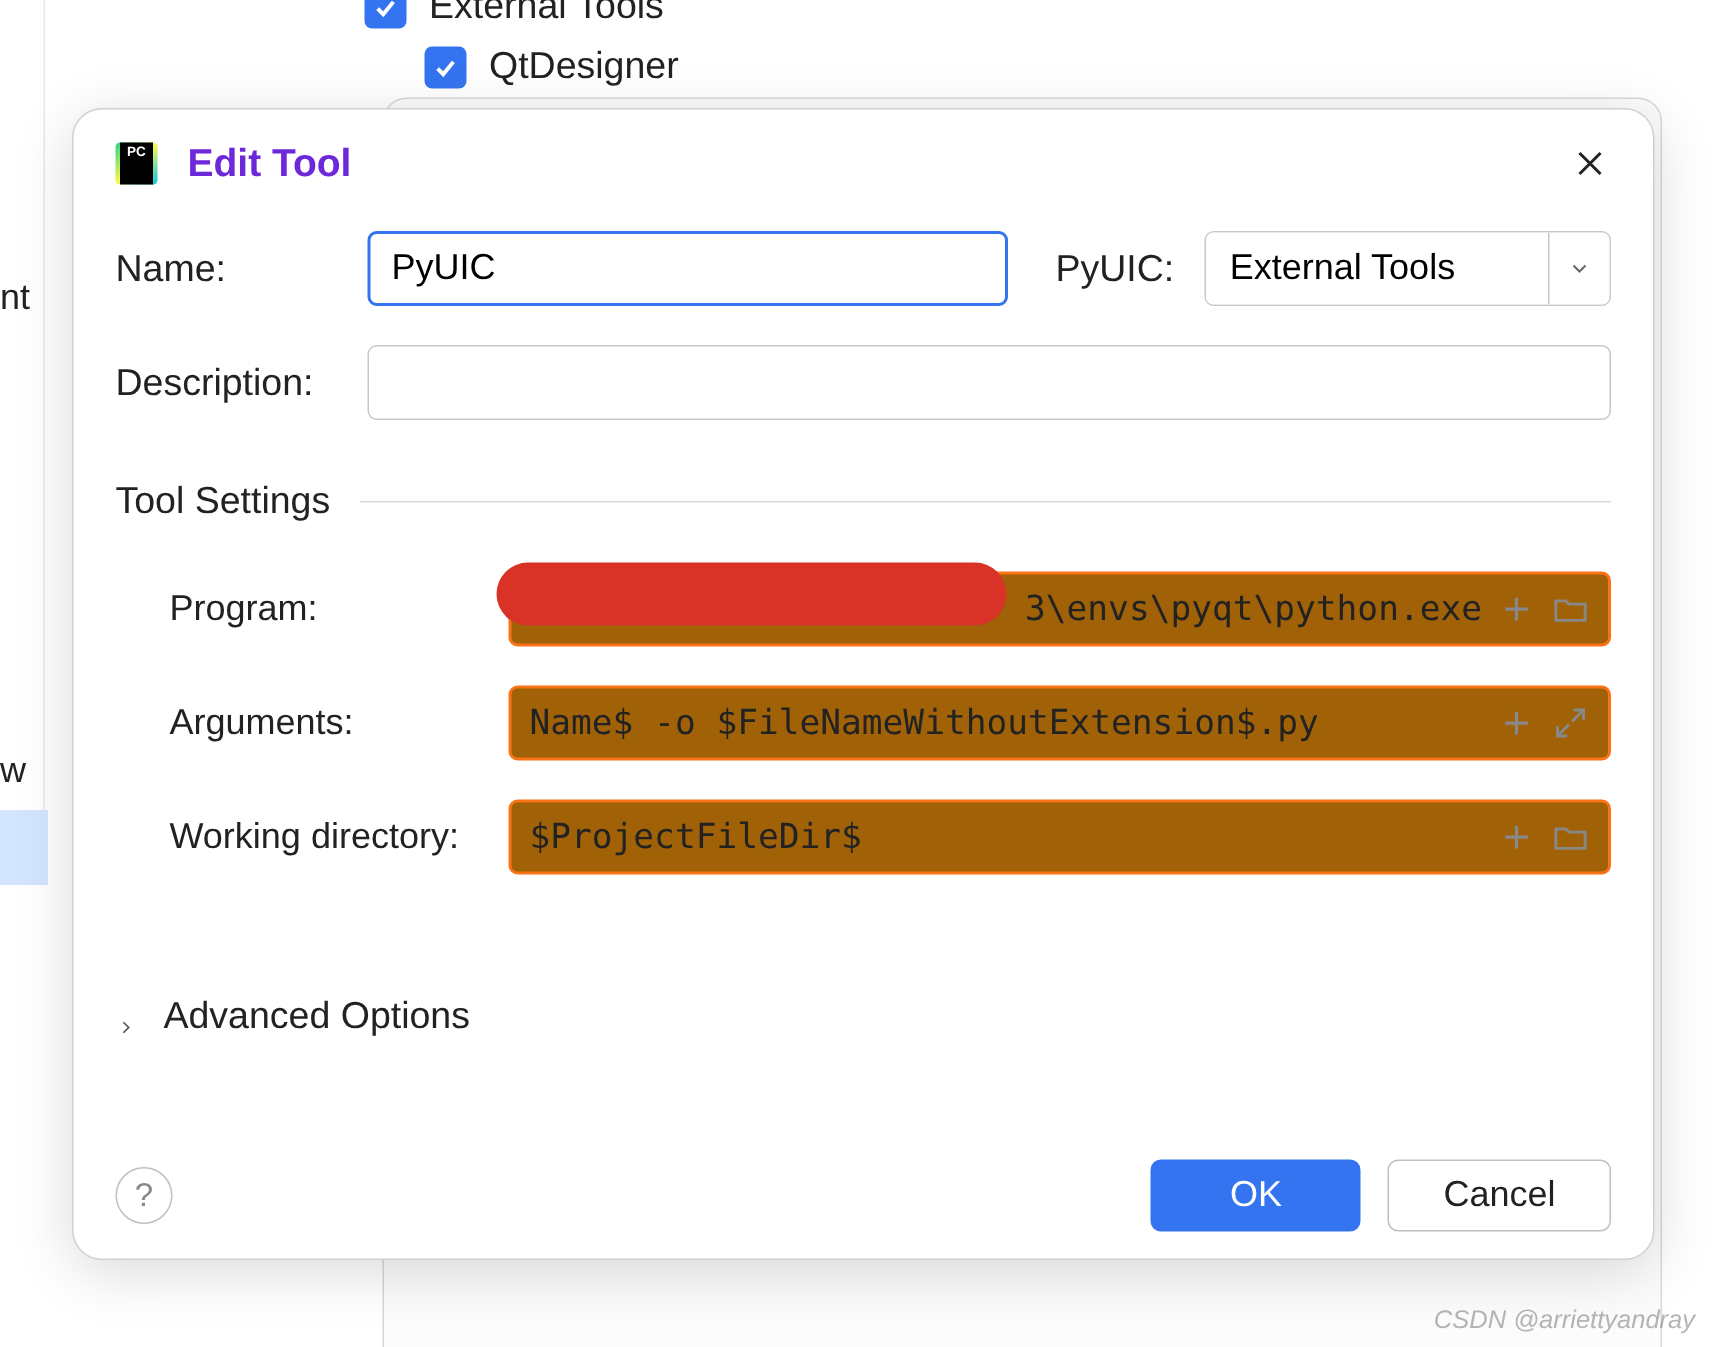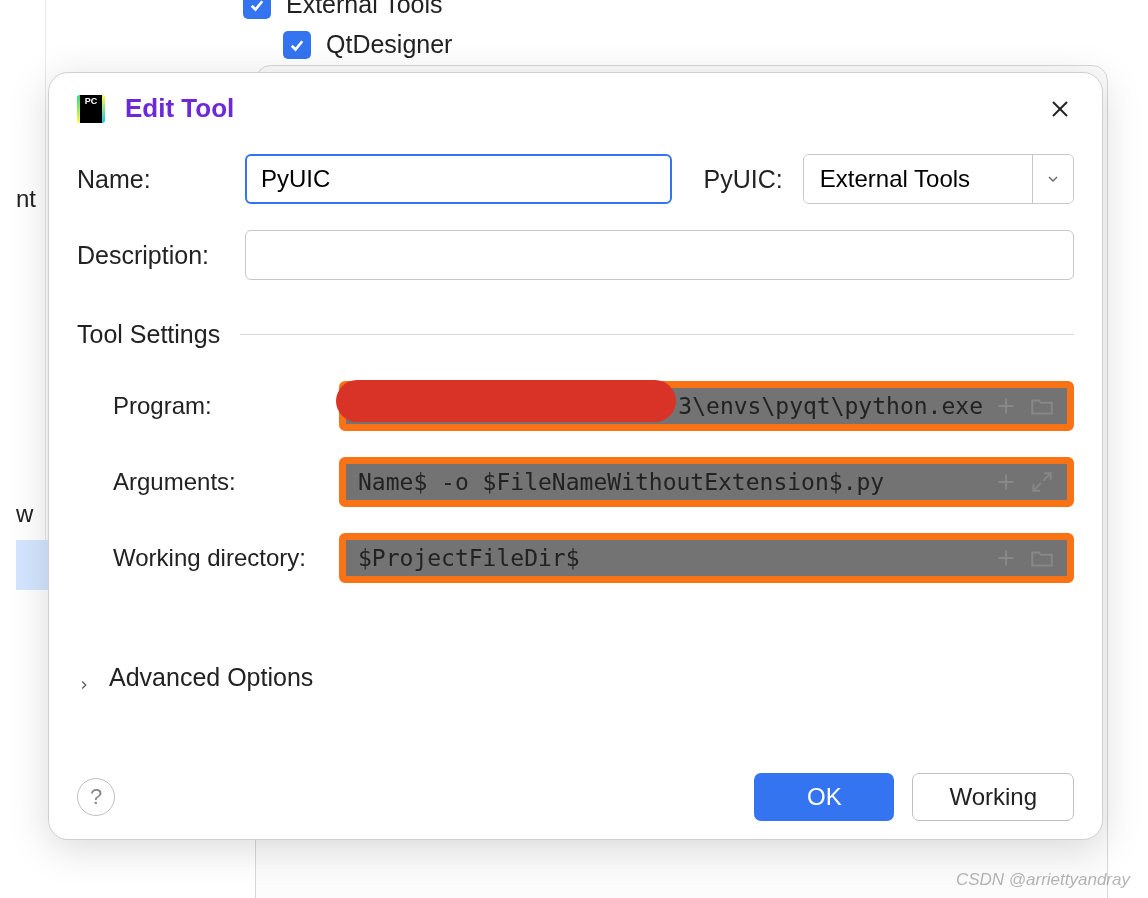--- a/index.html
+++ b/index.html
@@ -18,21 +18,21 @@
     .background-partial {
       position: absolute;
       top: 0;
       left: 0;
       right: 0;
       height: 898px;
       background: #ffffff;
     }
     .bg-sidebar {
       position: absolute;
-      left: 16px;
+      left: 0;
       top: 0;
       width: 30px;
       height: 590px;
       background: #ffffff;
       border-right: 1px solid #e8e8e8;
     }
     .bg-sidebar-text {
       position: absolute;
       left: 0;
       top: 185px;
@@ -231,27 +231,27 @@
       color: #222;
     }
     .section-line {
       flex: 1;
       height: 1px;
       background: #d8d8d8;
     }
     .input-with-icons {
       flex: 1;
       height: 50px;
-      border: 7px solid #f97316;
+      border: 2px solid #f97316;
       border-radius: 6px;
       display: flex;
       align-items: center;
       padding: 0 12px;
       gap: 10px;
-      background: #737373;
+      background: #a16207;
       position: relative;
     }
     .input-mono {
       flex: 1;
       font-family: "SF Mono", Menlo, Consolas, monospace;
       font-size: 23px;
       color: #222;
       border: none;
       outline: none;
       background: transparent;
@@ -479,17 +479,17 @@
           <polyline points="9 6 15 12 9 18"></polyline>
         </svg>
       <span class="advanced-label">Advanced Options</span>
     </div>
   </div>
 
   <div class="dialog-footer">
     <div class="help-btn">?</div>
     <div class="spacer"></div>
     <div class="btn btn-primary">OK</div>
-    <div class="btn btn-secondary">Working</div>
+    <div class="btn btn-secondary">Cancel</div>
   </div>
 </div>
 
 <div class="watermark">CSDN @arriettyandray</div>
 
 </body></html>

